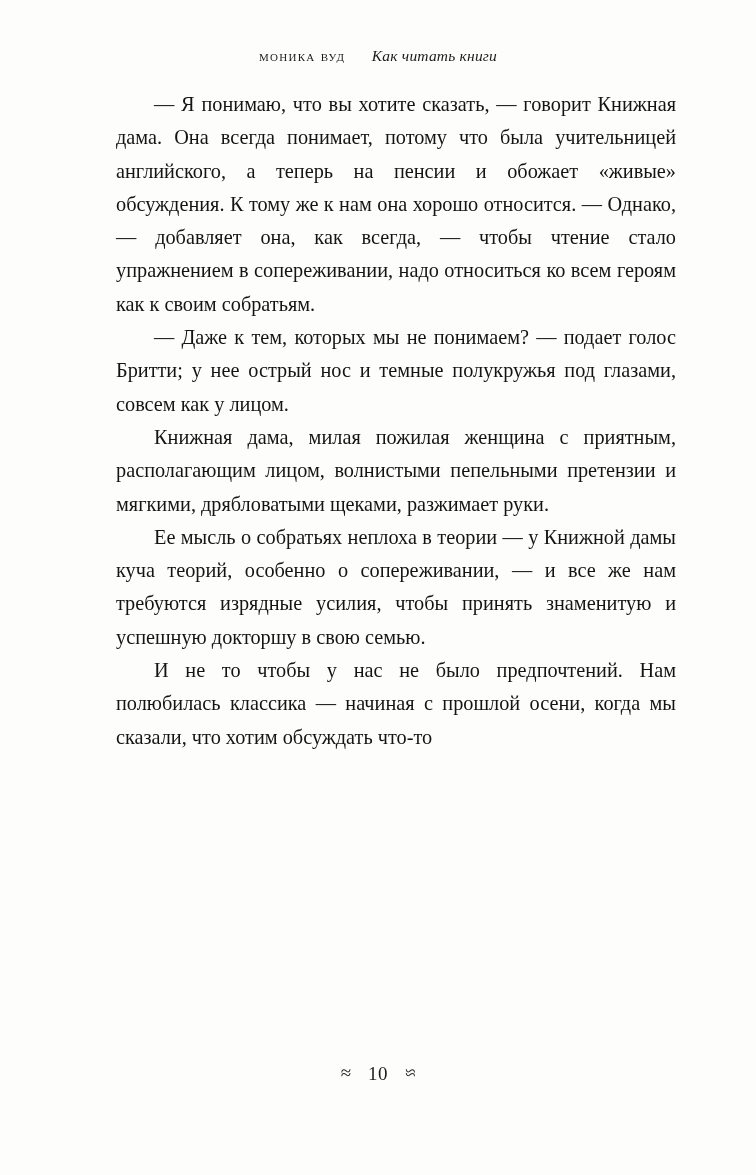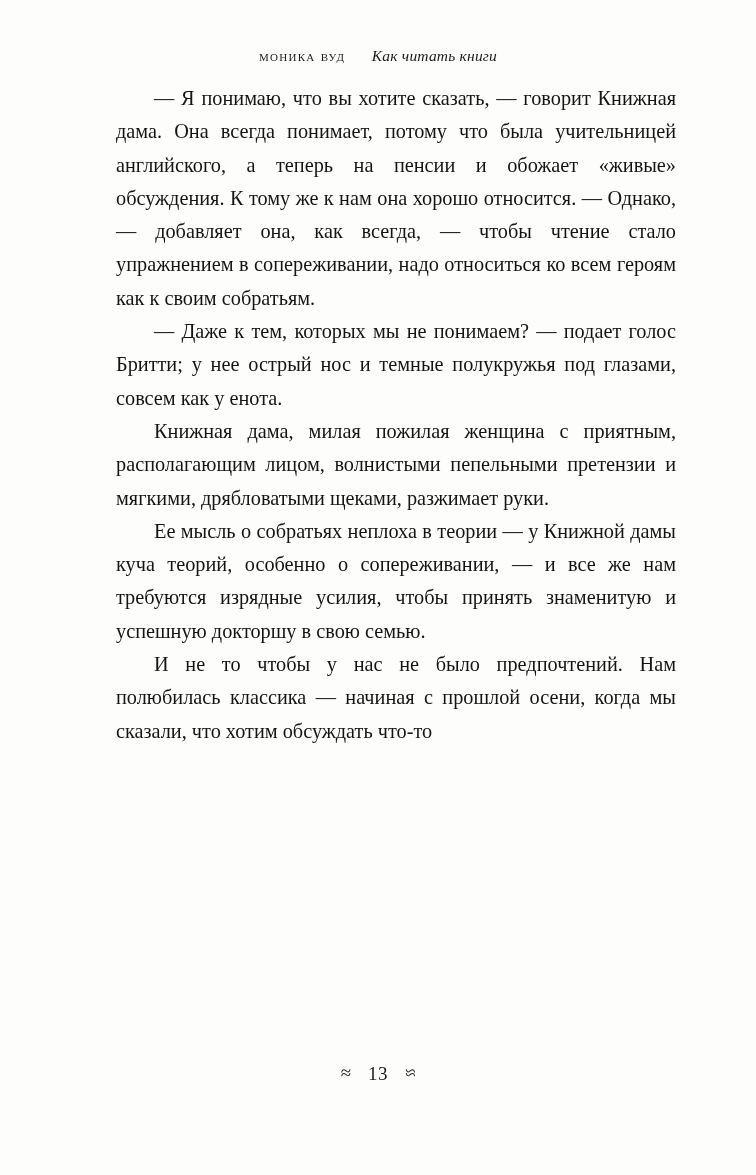--- a/index.html
+++ b/index.html
@@ -39,21 +39,21 @@
     letter-spacing: 1.3px;
     text-align: center;
   }
   .running-head .title {
     font-style: italic;
     margin-left: 22px;
     letter-spacing: 0.2px;
   }
   .body-text {
     position: absolute;
-    top: 82px;
+    top: 88px;
     left: 116px;
     width: 560px;
     font-size: 20.3px;
     line-height: 33.3px;
     text-align: justify;
     text-justify: inter-word;
     color: #141414;
     hyphens: manual;
   }
   .body-text p {
@@ -87,25 +87,25 @@
 
 <div class="page">
 
   <div class="running-head">
     <span class="author">МОНИКА ВУД</span>
     <span class="title">Как читать книги</span>
   </div>
 
   <div class="body-text">
     <p>— Я понимаю, что вы хотите сказать, — говорит Книжная дама. Она всегда понимает, потому что была учительницей английского, а теперь на пенсии и обожает «живые» обсуждения. К тому же к нам она хорошо относится. — Однако, — добавляет она, как всегда, — чтобы чтение стало упражнением в сопереживании, надо относиться ко всем героям как к своим собратьям.</p>
-    <p>— Даже к тем, которых мы не понимаем? — подает голос Бритти; у нее острый нос и темные полукружья под глазами, совсем как у енота.</p>
+    <p>— Даже к тем, которых мы не понимаем? — подает голос Бритти; у нее острый нос и темные полукружья под глазами, совсем как у лицом.</p>
     <p>Книжная дама, милая пожилая женщина с приятным, располагающим лицом, волнистыми пепельными претензии и мягкими, дрябловатыми щеками, разжимает руки.</p>
     <p>Ее мысль о собратьях неплоха в теории — у Книжной дамы куча теорий, особенно о сопереживании, — и все же нам требуются изрядные усилия, чтобы принять знаменитую и успешную докторшу в свою семью.</p>
     <p>И не то чтобы у нас не было предпочтений. Нам полюбилась классика — начиная с прошлой осени, когда мы сказали, что хотим обсуждать что-то</p>
   </div>
 
   <div class="folio">
     <span class="orn left">≈</span>
-    <span class="num">13</span>
+    <span class="num">10</span>
     <span class="orn right">≈</span>
   </div>
 
 </div>
 
 </body></html>

